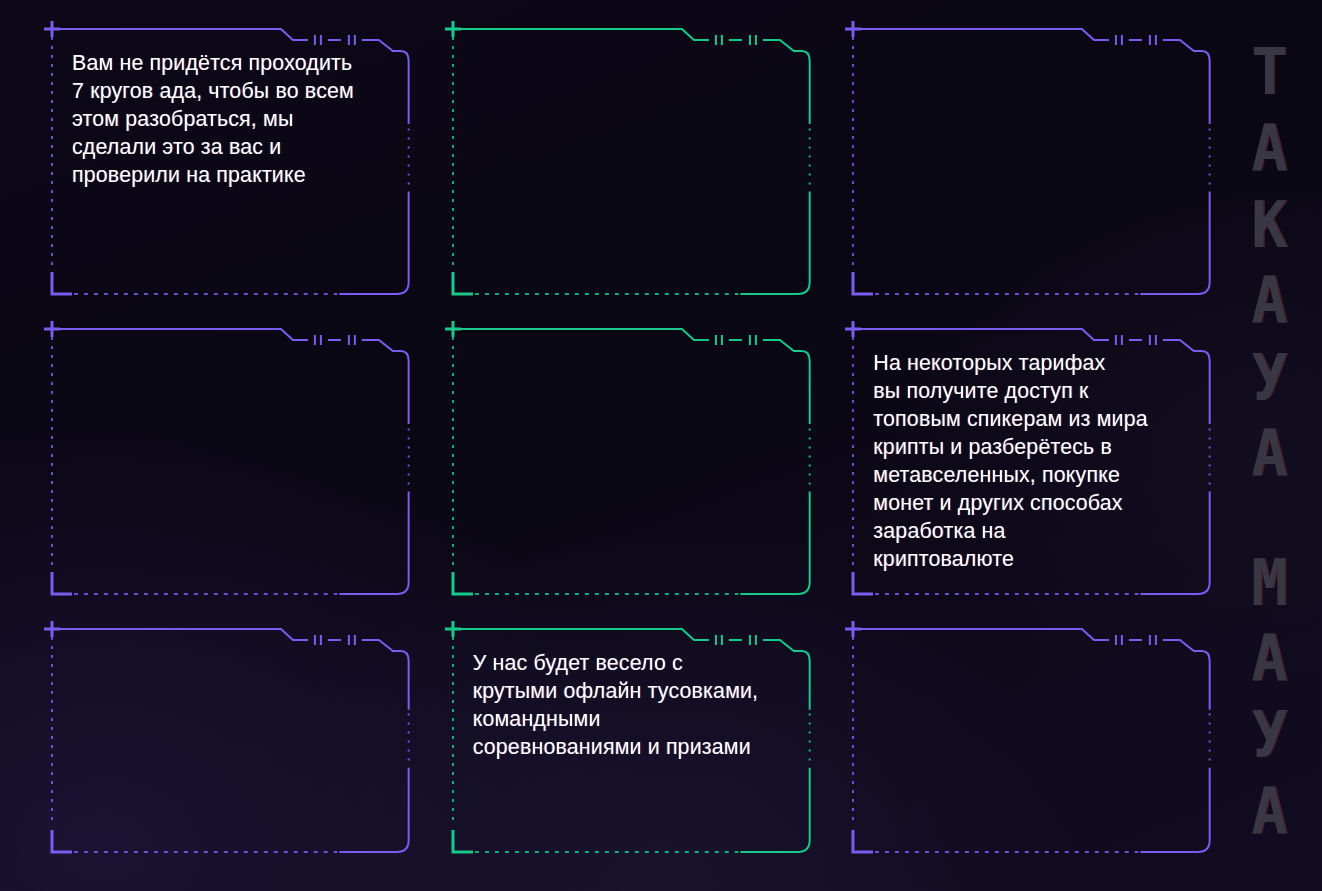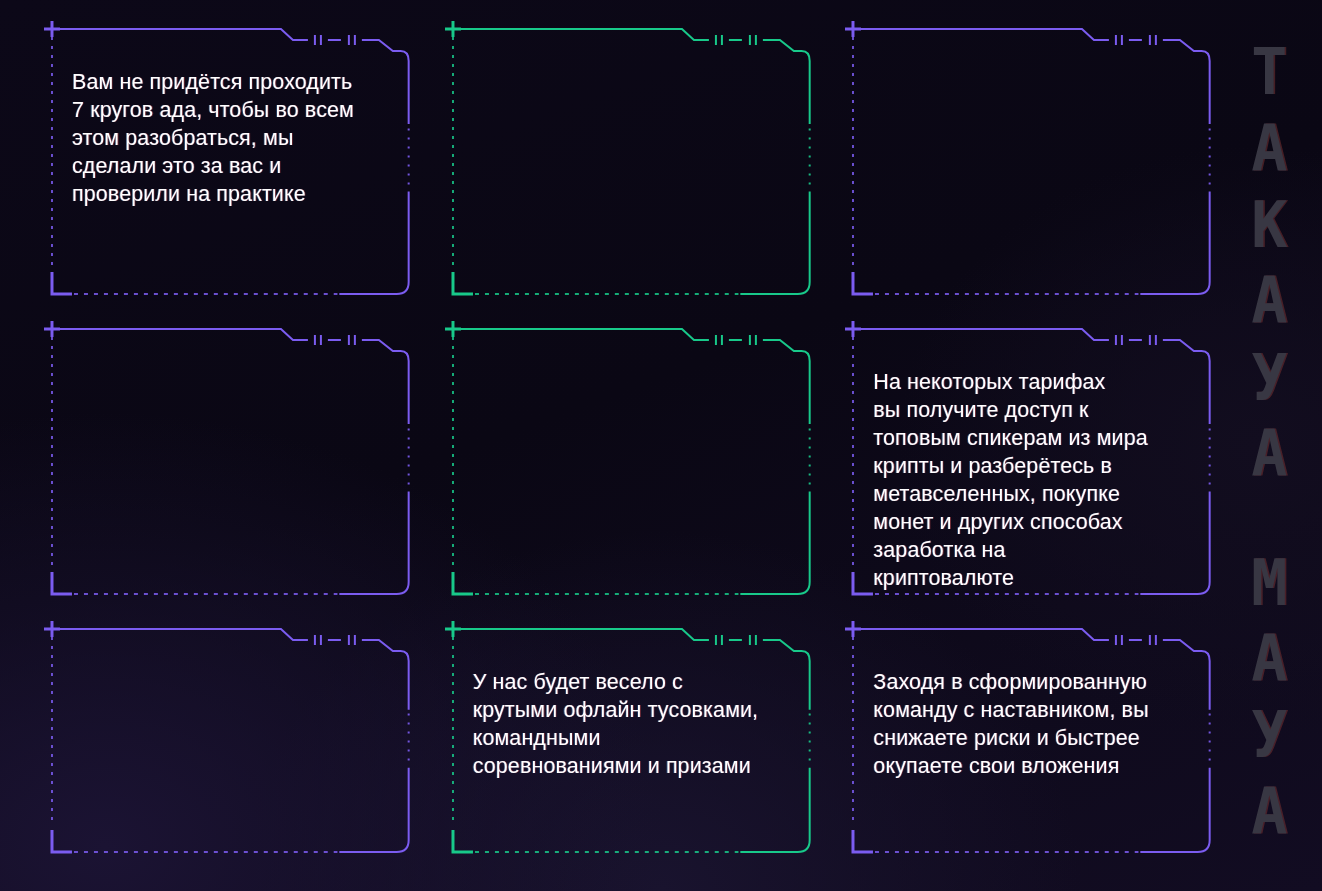--- a/index.html
+++ b/index.html
@@ -49,21 +49,20 @@
   .card-text {
     position: relative;
     z-index: 3;
     color: #ffffff;
     font-size: 21.5px;
     line-height: 1.30;
     letter-spacing: 0.1px;
     white-space: pre-line;
     text-shadow: 0.8px 0 0 rgba(255,90,90,0.40), -0.8px 0 0 rgba(70,170,255,0.35);
     max-width: 305px;
-    margin-top: 19px;
   }
   .card.wide .card-text { max-width: 320px; }
 
   .frame {
     position: absolute;
     inset: 0;
     z-index: 1;
     pointer-events: none;
     overflow: visible;
   }
@@ -310,24 +309,20 @@
             <path d="M 324.165 18 L 341.185 18 L 355.185 29 L 363 29 Q 371 29 371 39 L 371 87.72000000000001" fill="none" stroke="#7b5cf0" stroke-width="2" stroke-linejoin="miter"></path>
             <line x1="371" y1="91.58999999999999" x2="371" y2="140.61" stroke="#7b5cf0" stroke-width="2" stroke-dasharray="2 7" opacity="0.92"></line>
             <path d="M 371 145.76999999999998 L 371 218 Q 371 230 359 230 L 301.6 230" fill="none" stroke="#7b5cf0" stroke-width="2"></path>
             <line x1="36" y1="230" x2="299.71500000000003" y2="230" stroke="#7b5cf0" stroke-width="2" stroke-dasharray="4 6" opacity="0.85"></line>
             <path d="M 14 208 L 14 230 L 34 230" fill="none" stroke="#7b5cf0" stroke-width="3"></path>
             <line x1="14" y1="15" x2="14" y2="204" stroke="#7b5cf0" stroke-width="2" stroke-dasharray="3 6" opacity="0.85"></line>
             <line x1="6" y1="7" x2="22" y2="7" stroke="#7b5cf0" stroke-width="3"></line>
             <line x1="14" y1="-1" x2="14" y2="15" stroke="#7b5cf0" stroke-width="3"></line>
           </svg>
         </div>
-      <div class="card-text">Заходя в сформированную
-команду с наставником, вы
-снижаете риски и быстрее
-окупаете свои вложения</div>
     </div>
 
   </div>
 
   <div class="rail">
     <div class="rail-inner">
       <div class="rail-word">ТАКАУА</div>
       <div class="rail-word">МАУА</div>
     </div>
   </div>

